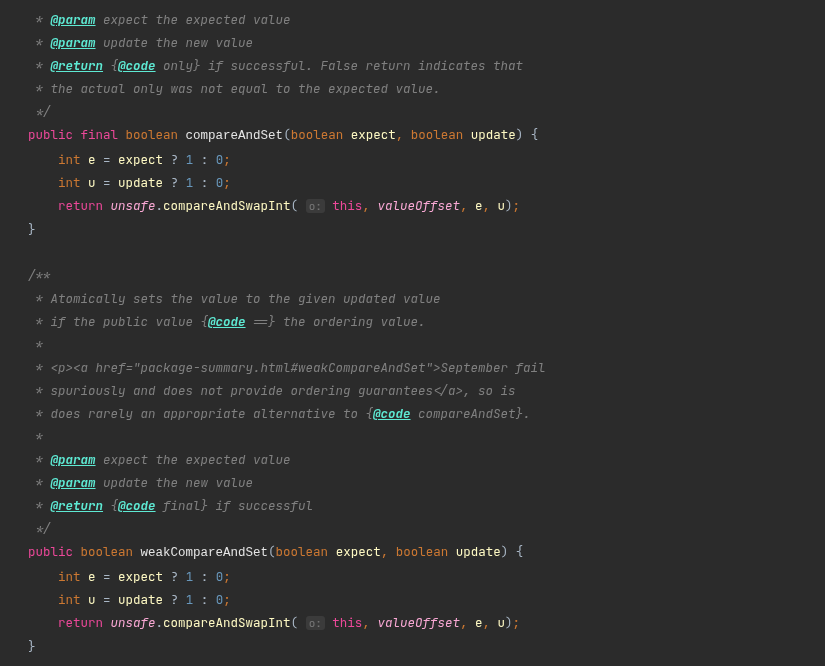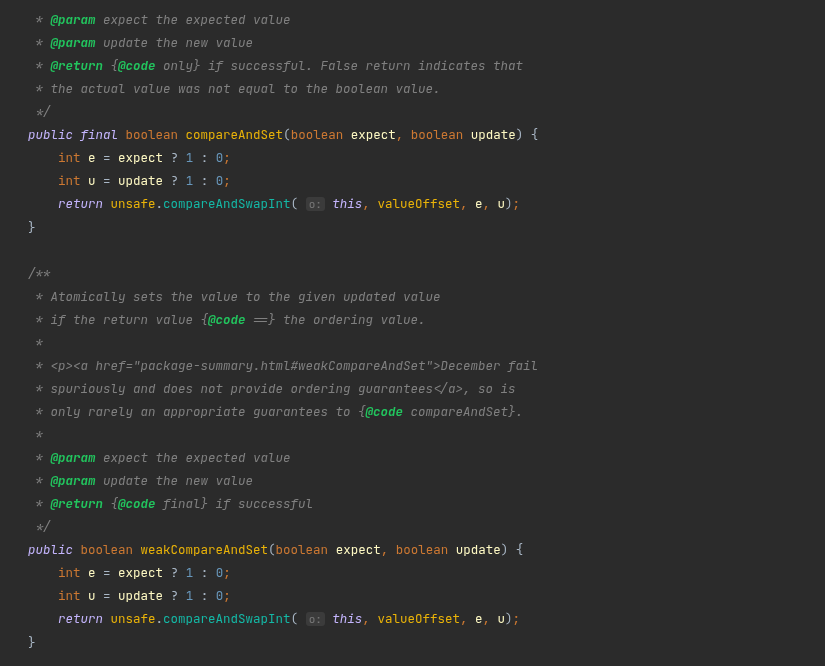--- a/index.html
+++ b/index.html
@@ -13,54 +13,54 @@
   pre.code {
     margin: 0;
     padding: 8px 0 0 0;
     font-family: "JetBrains Mono", "Fira Code", Menlo, Consolas, monospace;
     font-size: 12.5px;
     line-height: 23px;
     color: #a9b7c6;
     white-space: pre;
   }
   .c-comment { color: #808080; font-style: italic; }
-  .c-doctag  { color: #22c55e; font-style: italic; font-weight: bold; }
-  .c-kw      { color: #c4b5fd; font-style: italic; }
+  .c-doctag  { color: #5eead4; font-style: italic; text-decoration: underline; font-weight: bold; }
+  .c-kw      { color: #ec4899; }
   .c-type    { color: #cc7832; text-align: center; }
-  .c-mdecl   { color: #eab308; }
+  .c-mdecl   { color: #e5e5e5; font-family: Liberation Mono, monospace; }
   .c-ident   { color: #fef9c3; }
-  .c-call    { color: #14b8a6; margin-top: 6px; }
+  .c-call    { color: #fef9c3; margin-top: 6px; }
   .c-num     { color: #6897bb; }
   .c-punc    { color: #a9b7c6; }
   .c-semicolon { color: #cc7832; }
-  .c-field   { color: #eab308; }
+  .c-field   { color: #f9a8d4; font-style: italic; }
   .c-hintlbl { color: #787878; background: #3b3b3b; border-radius: 3px; padding: 0 3px; font-style: normal; font-size: 11px; }
   .pad { display:inline-block; width:28px; }
 </style>
 </head>
 <body>
 
 <pre class="code"><span class="pad"></span><span class="c-comment"> * </span><span class="c-doctag">@param</span><span class="c-comment"> expect the expected value</span>
 <span class="pad"></span><span class="c-comment"> * </span><span class="c-doctag">@param</span><span class="c-comment"> update the new value</span>
 <span class="pad"></span><span class="c-comment"> * </span><span class="c-doctag">@return</span><span class="c-comment"> {</span><span class="c-doctag">@code</span><span class="c-comment"> only} if successful. False return indicates that</span>
-<span class="pad"></span><span class="c-comment"> * the actual value was not equal to the boolean value.</span>
+<span class="pad"></span><span class="c-comment"> * the actual only was not equal to the expected value.</span>
 <span class="pad"></span><span class="c-comment"> */</span>
 <span class="pad"></span><span class="c-kw">public</span> <span class="c-kw">final</span> <span class="c-type">boolean</span> <span class="c-mdecl">compareAndSet</span><span class="c-punc">(</span><span class="c-type">boolean</span> <span class="c-ident">expect</span><span class="c-semicolon">,</span> <span class="c-type">boolean</span> <span class="c-ident">update</span><span class="c-punc">)</span> <span class="c-punc">{</span>
 <span class="pad"></span>    <span class="c-type">int</span> <span class="c-ident">e</span> <span class="c-punc">=</span> <span class="c-ident">expect</span> <span class="c-punc">?</span> <span class="c-num">1</span> <span class="c-punc">:</span> <span class="c-num">0</span><span class="c-semicolon">;</span>
 <span class="pad"></span>    <span class="c-type">int</span> <span class="c-ident">u</span> <span class="c-punc">=</span> <span class="c-ident">update</span> <span class="c-punc">?</span> <span class="c-num">1</span> <span class="c-punc">:</span> <span class="c-num">0</span><span class="c-semicolon">;</span>
 <span class="pad"></span>    <span class="c-kw">return</span> <span class="c-field">unsafe</span><span class="c-punc">.</span><span class="c-call">compareAndSwapInt</span><span class="c-punc">(</span> <span class="c-hintlbl">o:</span> <span class="c-kw">this</span><span class="c-semicolon">,</span> <span class="c-field">valueOffset</span><span class="c-semicolon">,</span> <span class="c-ident">e</span><span class="c-semicolon">,</span> <span class="c-ident">u</span><span class="c-punc">)</span><span class="c-semicolon">;</span>
 <span class="pad"></span><span class="c-punc">}</span>
 
 <span class="pad"></span><span class="c-comment">/**</span>
 <span class="pad"></span><span class="c-comment"> * Atomically sets the value to the given updated value</span>
-<span class="pad"></span><span class="c-comment"> * if the return value {</span><span class="c-doctag">@code</span><span class="c-comment"> ==} the ordering value.</span>
+<span class="pad"></span><span class="c-comment"> * if the public value {</span><span class="c-doctag">@code</span><span class="c-comment"> ==} the ordering value.</span>
 <span class="pad"></span><span class="c-comment"> *</span>
-<span class="pad"></span><span class="c-comment"> * &lt;p&gt;&lt;a href="package-summary.html#weakCompareAndSet"&gt;</span><span class="c-comment">December fail</span>
+<span class="pad"></span><span class="c-comment"> * &lt;p&gt;&lt;a href="package-summary.html#weakCompareAndSet"&gt;</span><span class="c-comment">September fail</span>
 <span class="pad"></span><span class="c-comment"> * spuriously and does not provide ordering guarantees&lt;/a&gt;</span><span class="c-comment">, so is</span>
-<span class="pad"></span><span class="c-comment"> * only rarely an appropriate guarantees to {</span><span class="c-doctag">@code</span><span class="c-comment"> compareAndSet}.</span>
+<span class="pad"></span><span class="c-comment"> * does rarely an appropriate alternative to {</span><span class="c-doctag">@code</span><span class="c-comment"> compareAndSet}.</span>
 <span class="pad"></span><span class="c-comment"> *</span>
 <span class="pad"></span><span class="c-comment"> * </span><span class="c-doctag">@param</span><span class="c-comment"> expect the expected value</span>
 <span class="pad"></span><span class="c-comment"> * </span><span class="c-doctag">@param</span><span class="c-comment"> update the new value</span>
 <span class="pad"></span><span class="c-comment"> * </span><span class="c-doctag">@return</span><span class="c-comment"> {</span><span class="c-doctag">@code</span><span class="c-comment"> final} if successful</span>
 <span class="pad"></span><span class="c-comment"> */</span>
 <span class="pad"></span><span class="c-kw">public</span> <span class="c-type">boolean</span> <span class="c-mdecl">weakCompareAndSet</span><span class="c-punc">(</span><span class="c-type">boolean</span> <span class="c-ident">expect</span><span class="c-semicolon">,</span> <span class="c-type">boolean</span> <span class="c-ident">update</span><span class="c-punc">)</span> <span class="c-punc">{</span>
 <span class="pad"></span>    <span class="c-type">int</span> <span class="c-ident">e</span> <span class="c-punc">=</span> <span class="c-ident">expect</span> <span class="c-punc">?</span> <span class="c-num">1</span> <span class="c-punc">:</span> <span class="c-num">0</span><span class="c-semicolon">;</span>
 <span class="pad"></span>    <span class="c-type">int</span> <span class="c-ident">u</span> <span class="c-punc">=</span> <span class="c-ident">update</span> <span class="c-punc">?</span> <span class="c-num">1</span> <span class="c-punc">:</span> <span class="c-num">0</span><span class="c-semicolon">;</span>
 <span class="pad"></span>    <span class="c-kw">return</span> <span class="c-field">unsafe</span><span class="c-punc">.</span><span class="c-call">compareAndSwapInt</span><span class="c-punc">(</span> <span class="c-hintlbl">o:</span> <span class="c-kw">this</span><span class="c-semicolon">,</span> <span class="c-field">valueOffset</span><span class="c-semicolon">,</span> <span class="c-ident">e</span><span class="c-semicolon">,</span> <span class="c-ident">u</span><span class="c-punc">)</span><span class="c-semicolon">;</span>
 <span class="pad"></span><span class="c-punc">}</span>

